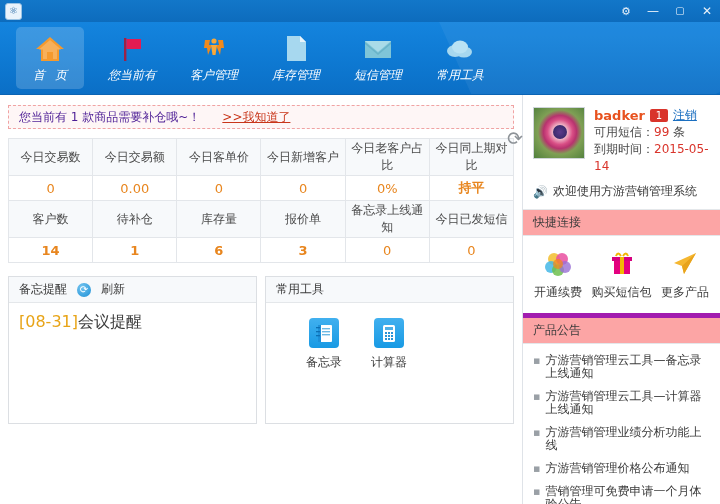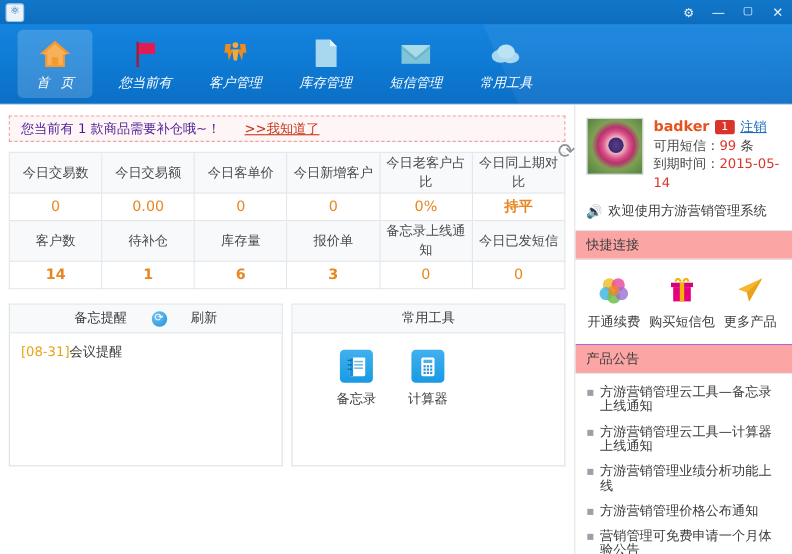--- a/index.html
+++ b/index.html
@@ -84,31 +84,31 @@
     font-family:"DejaVu Sans",sans-serif;
   }
   
   .panels{display:flex;gap:8px;margin:13px 2px 0 2px;}
   .panel{
     flex:1;border:1px solid #dcdfe3;background:#fff;height:148px;box-sizing:border-box;
     display:flex;flex-direction:column;
   }
   .panel-head{
     height:25px;flex:0 0 25px;background:#f7f9fb;border-bottom:1px solid #e4e7ea;
-    display:flex;align-items:center;padding:0 10px;gap:22px;justify-content:center;
+    display:flex;align-items:center;padding:0 10px;gap:10px;
   }
   .panel-head .ttl{font-size:12px;color:#3b3b3b;}
   .refresh-ico{
     width:14px;height:14px;border-radius:50%;
     background:radial-gradient(circle at 35% 30%,#74c4ef,#1b8fd6);
     color:#fff;font-size:10px;line-height:14px;text-align:center;cursor:pointer;
   }
   .panel-head .rlbl{font-size:12px;color:#3b3b3b;cursor:pointer;}
   .panel-body{flex:1;padding:9px 10px;}
-  .memo-item{font-size:12px;color:#3b3b3b;}
+  .memo-item{font-size:16px;color:#3b3b3b;}
   .memo-item .date{color:#e8a417;}
   .tools{display:flex;gap:13px;padding-top:6px;padding-left:22px;}
   .tool{width:52px;display:flex;flex-direction:column;align-items:center;cursor:pointer;}
   .tool .tbox{
     width:30px;height:30px;border-radius:4px;
     background:linear-gradient(to bottom,#41b0ef,#189ae4);
     display:flex;align-items:center;justify-content:center;
   }
   .tool .tlbl{margin-top:6px;font-size:12px;color:#3b3b3b;white-space:nowrap;}
   
@@ -135,21 +135,21 @@
   .welcome{
     display:flex;align-items:center;gap:5px;padding:2px 10px 9px 10px;
     border-bottom:1px solid #e4e7ea;
   }
   .welcome .spk{color:#3f8ccd;font-size:12px;}
   .welcome .wtxt{font-size:12px;color:#3b3b3b;}
   .sec-head{
     height:25px;background:#fca5a5;border-bottom:1px solid #e4e7ea;
     display:flex;align-items:center;padding:0 10px;font-size:12px;color:#3b3b3b;
   }
-  .links{display:flex;justify-content:flex-start;padding:12px 4px 12px 4px;border-bottom:1px solid #a21caf;}
+  .links{display:flex;justify-content:space-between;padding:12px 4px 12px 4px;border-bottom:5px solid #a21caf;}
   .link{width:62px;display:flex;flex-direction:column;align-items:center;cursor:pointer;}
   .link .lico{height:32px;display:flex;align-items:center;justify-content:center;}
   .link .llbl{margin-top:4px;font-size:12px;color:#3b3b3b;white-space:nowrap;}
   .notices{padding:10px 8px 0 10px;}
   .notice{display:flex;align-items:flex-start;margin-bottom:10px;cursor:pointer;}
   .notice .dot{color:#9aa0a6;margin-right:5px;line-height:13px;font-size:11px;}
   .notice .ntxt{font-size:12px;color:#3b3b3b;line-height:13px;}
 </style>
 </head>
 <body>

